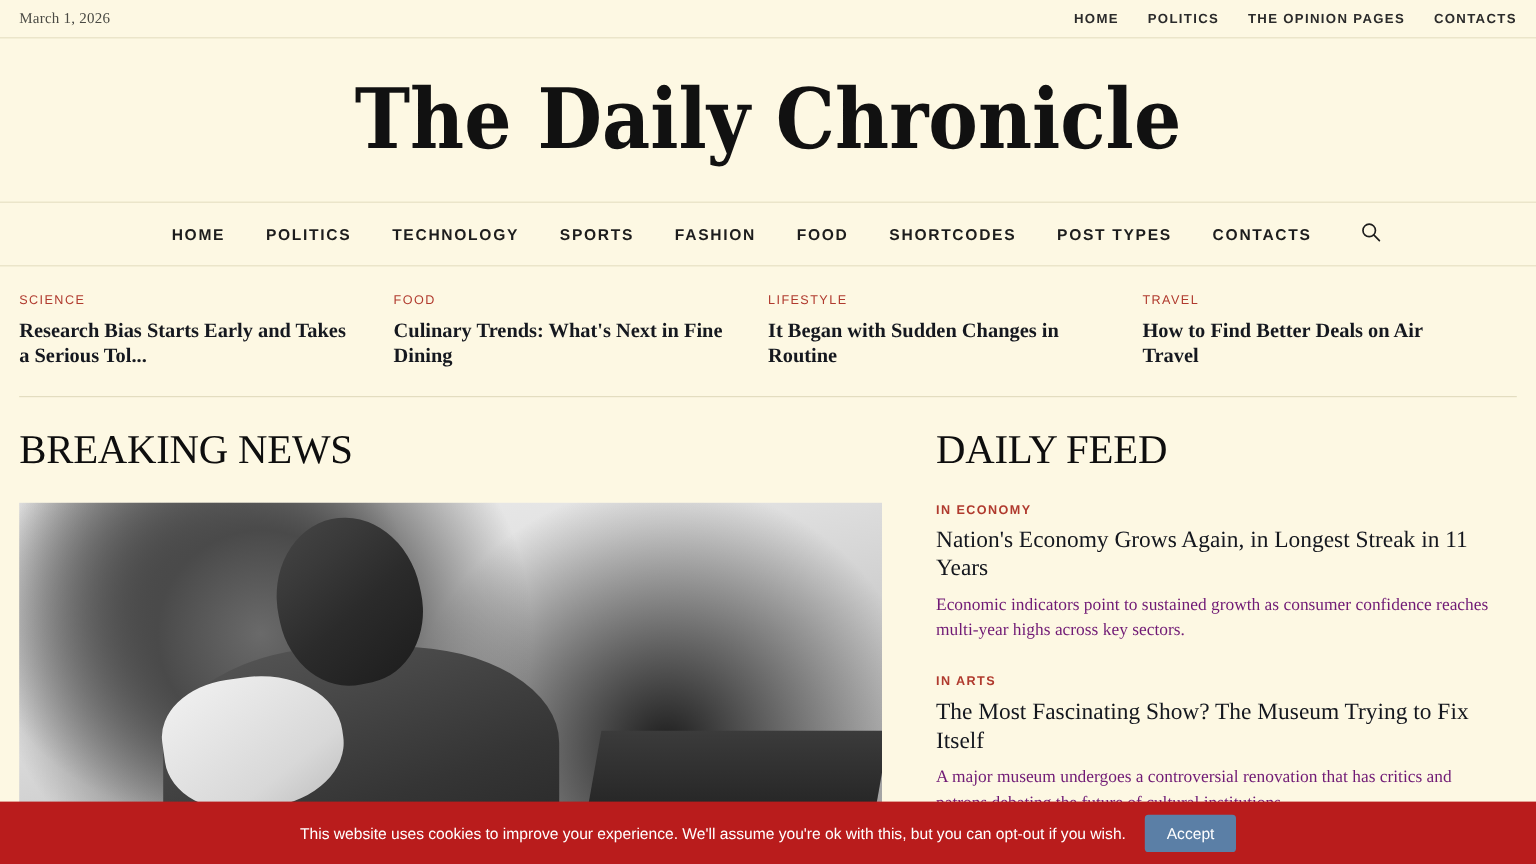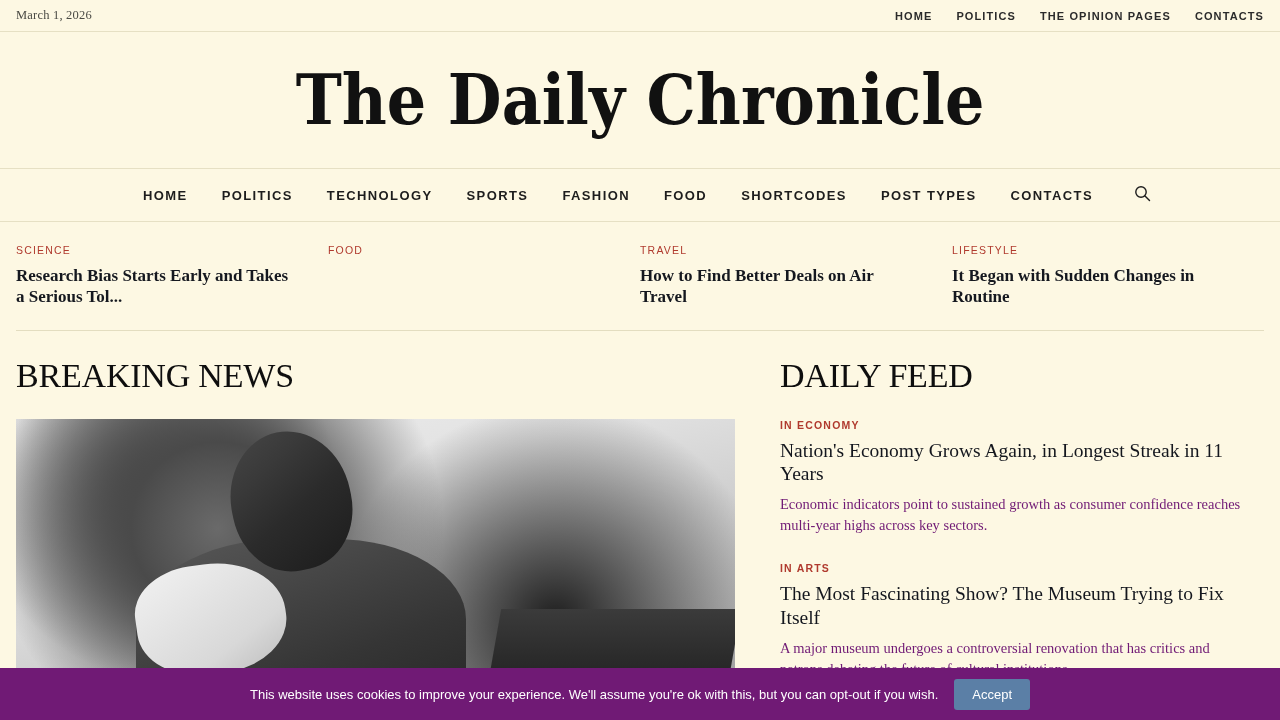--- a/index.html
+++ b/index.html
@@ -209,21 +209,21 @@
     line-height: 1.45;
     color: #701a75;
     max-width: 470px;
   }
 
   
   .cookiebar {
     position: absolute;
     left: 0; right: 0; bottom: 0;
     height: 52px;
-    background: #701a75;
+    background: #b91c1c;
     display: flex;
     align-items: center;
     justify-content: center;
     gap: 16px;
     color: #fff;
   }
   .cookie-text {
     font-family: "Liberation Sans", sans-serif;
     font-size: 13px;
   }
@@ -278,28 +278,29 @@
     </button>
   </div>
 
   <div class="teasers">
     <div class="teaser">
       <div class="teaser-cat">SCIENCE</div>
       <div class="teaser-title">Research Bias Starts Early and Takes a Serious Tol...</div>
     </div>
     <div class="teaser">
       <div class="teaser-cat">FOOD</div>
+      <div class="teaser-title">Culinary Trends: What's Next in Fine Dining</div>
+    </div>
+    <div class="teaser">
+      <div class="teaser-cat">LIFESTYLE</div>
+      <div class="teaser-title">It Began with Sudden Changes in Routine</div>
     </div>
     <div class="teaser">
       <div class="teaser-cat">TRAVEL</div>
       <div class="teaser-title">How to Find Better Deals on Air Travel</div>
-    </div>
-    <div class="teaser">
-      <div class="teaser-cat">LIFESTYLE</div>
-      <div class="teaser-title">It Began with Sudden Changes in Routine</div>
     </div>
   </div>
 
   <div class="divider"></div>
 
   <div class="content">
 
     <div class="col-left">
       <h2 class="section-title">BREAKING NEWS</h2>
       <div class="lead-photo">

